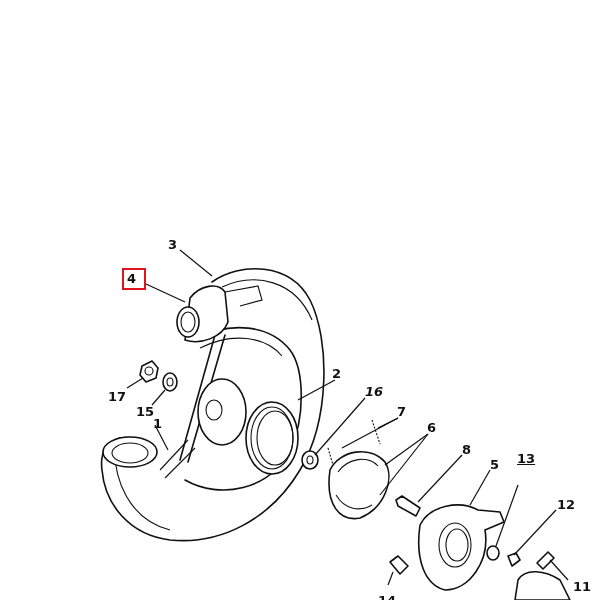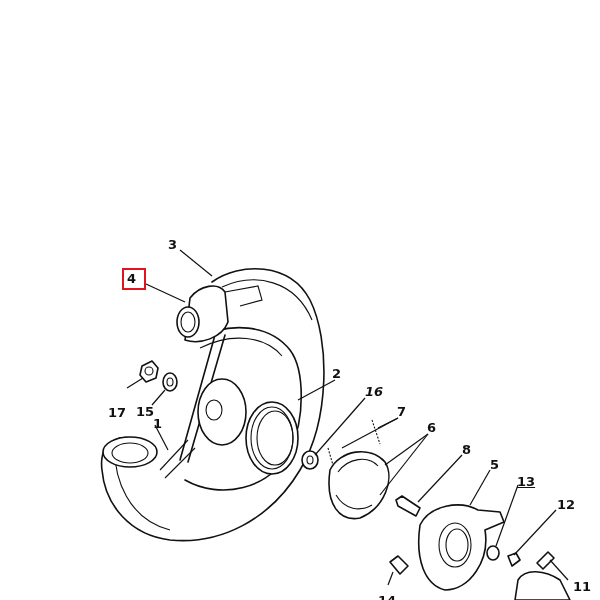--- a/index.html
+++ b/index.html
@@ -128,25 +128,25 @@
     <line class="leader" x1="556" y1="510" x2="514" y2="555"></line>
     <line class="leader" x1="568" y1="580" x2="550" y2="560"></line>
     <line class="leader" x1="388" y1="585" x2="393" y2="572"></line>
   </g>
 </svg>
 
 <div class="highlight-box" style="left:122px; top:268px; width:24px; height:22px;"></div>
 
 <span class="callout" style="left:168px; top:238px;">3</span>
 <span class="callout" style="left:127px; top:272px;">4</span>
-<span class="callout" style="left:108px; top:406px;">17</span>
+<span class="callout" style="left:108px; top:390px;">17</span>
 <span class="callout" style="left:136px; top:405px;">15</span>
 <span class="callout" style="left:153px; top:417px;">1</span>
 <span class="callout" style="left:332px; top:367px;">2</span>
 <span class="callout" style="left:365px; top:385px;font-style:italic;">16</span>
 <span class="callout" style="left:397px; top:405px;">7</span>
 <span class="callout" style="left:427px; top:421px;">6</span>
 <span class="callout" style="left:462px; top:443px;">8</span>
 <span class="callout" style="left:490px; top:458px;">5</span>
-<span class="callout" style="left:517px; top:475px;text-decoration:underline;">13</span>
+<span class="callout" style="left:517px; top:452px;text-decoration:underline;">13</span>
 <span class="callout" style="left:557px; top:498px;">12</span>
 <span class="callout" style="left:573px; top:580px;">11</span>
 <span class="callout" style="left:378px; top:594px;">14</span>
 
 </body></html>

